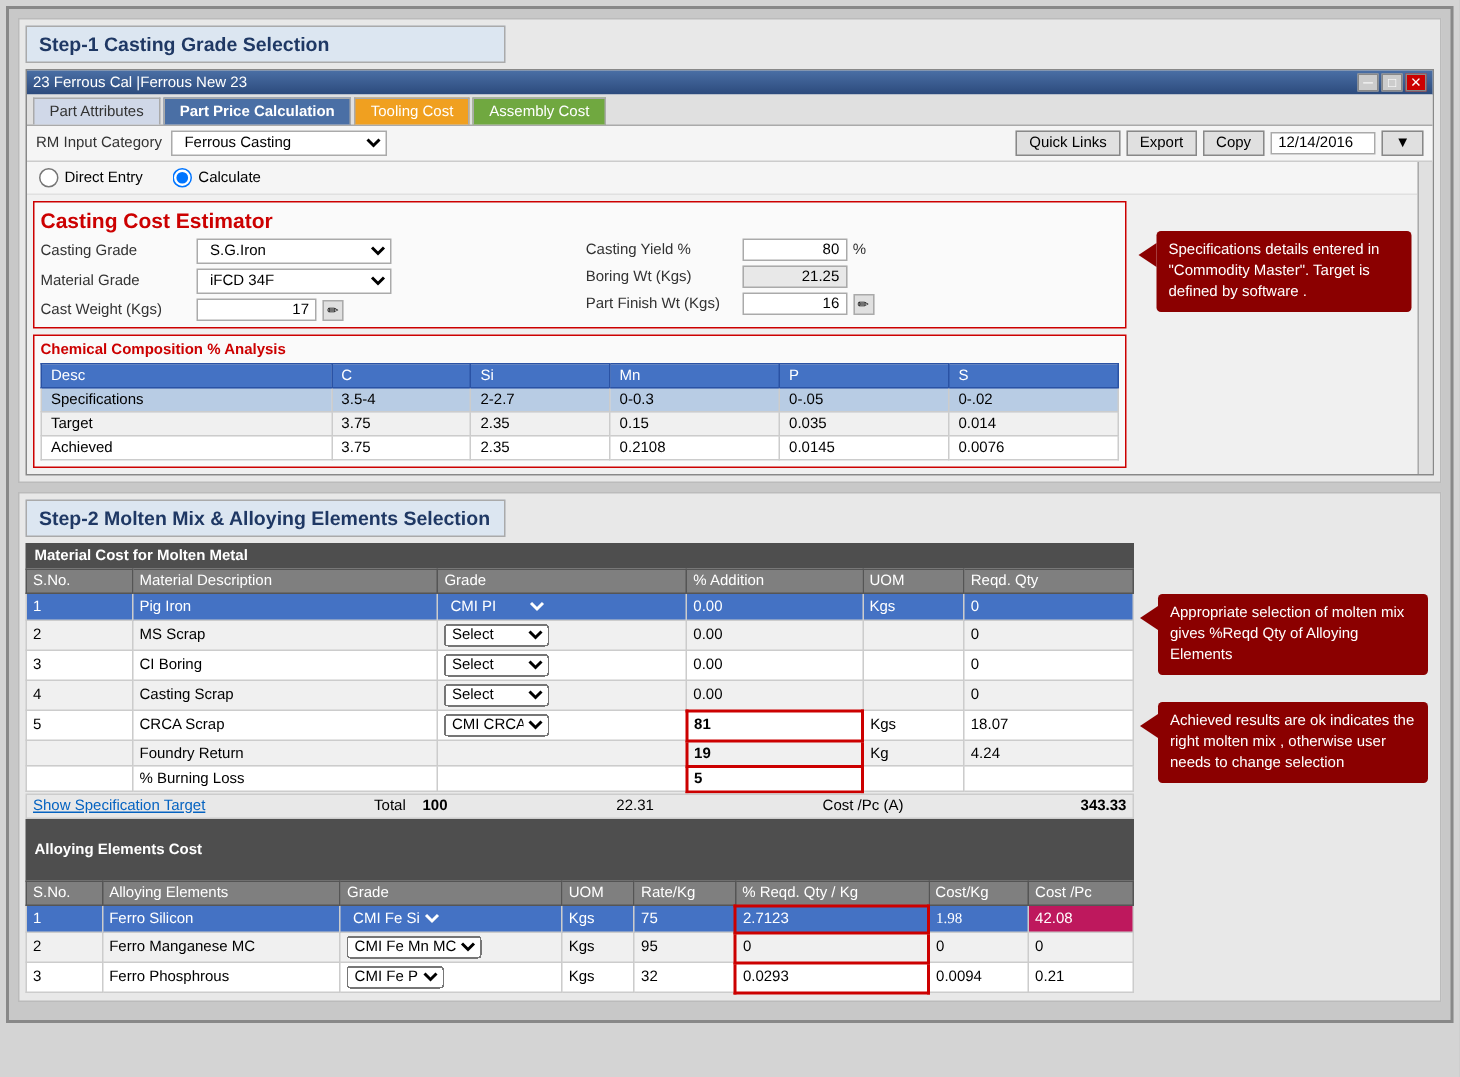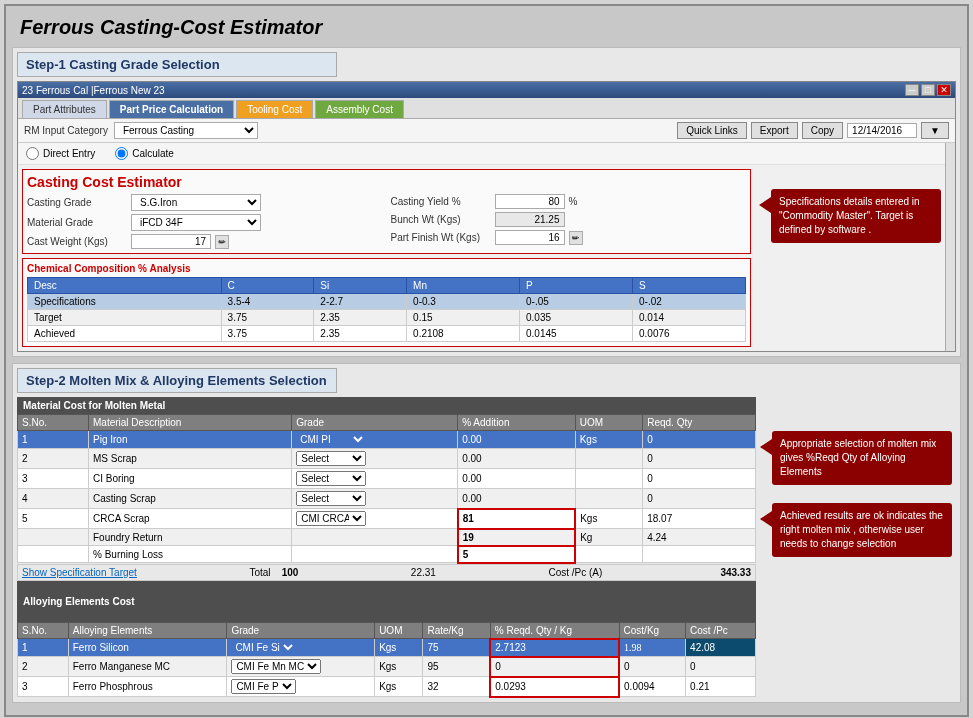--- a/index.html
+++ b/index.html
@@ -369,21 +369,20 @@
       border-left: 1px solid #aaa;
     }
 
     select { font-size: 10px; }
   </style>
 </head>
 <body>
 
 <div class="main-container">
 
-  <div class="app-title">Ferrous Casting-Cost Estimator</div>
 
   <div class="section-wrapper">
     <div class="section-header">Step-1   Casting Grade Selection</div>
 
     
     <div class="window-chrome">
 
       <div class="window-titlebar">
         <span>23 Ferrous Cal |Ferrous New 23</span>
         <div class="window-controls">
@@ -455,21 +454,21 @@
                     </div>
                   </div>
 
                   <div>
                     <div class="form-row" style="margin-bottom:3px;">
                       <span class="form-label">Casting Yield %</span>
                       <input type="text" class="form-input number" style="width: 70px;" value="80">
                       <span class="form-unit">%</span>
                     </div>
                     <div class="form-row" style="margin-bottom:3px;">
-                      <span class="form-label">Bunch Wt (Kgs)</span>
+                      <span class="form-label">Boring Wt (Kgs)</span>
                       <input type="text" class="form-input number gray-bg" style="width: 70px;" value="21.25">
                     </div>
                     <div class="form-row">
                       <span class="form-label">Part Finish Wt (Kgs)</span>
                       <input type="text" class="form-input number" style="width: 70px;" value="16">
                       <div class="edit-icon">✏</div>
                     </div>
                   </div>
                 </div>
               </div>
@@ -645,21 +644,21 @@
               <tr style="background:#4472c4;color:white;">
                 <td style="background:#4472c4;color:white;">1</td>
                 <td style="background:#4472c4;color:white;">Ferro Silicon</td>
                 <td style="background:#4472c4;color:white;">
                   <select style="font-size:10px;background:#4472c4;color:white;border:none;"><option>CMI Fe Si</option></select>
                 </td>
                 <td style="background:#4472c4;color:white;">Kgs</td>
                 <td style="background:#4472c4;color:white;">75</td>
                 <td style="background:#4472c4;color:white;border:2px solid #cc0000;">2.7123</td>
                 <td style="background:#4472c4;color:white;font-family:Liberation Serif, serif;">1.98</td>
-                <td style="background:#0c4a6e;color:white;">42.08</td>
+                <td style="background:#be185d;color:white;">42.08</td>
               </tr>
               <tr>
                 <td>2</td>
                 <td>Ferro Manganese MC</td>
                 <td>
                   <select style="font-size:10px;"><option>CMI Fe Mn MC</option></select>
                 </td>
                 <td>Kgs</td>
                 <td>95</td>
                 <td style="border:2px solid #cc0000;">0</td>

